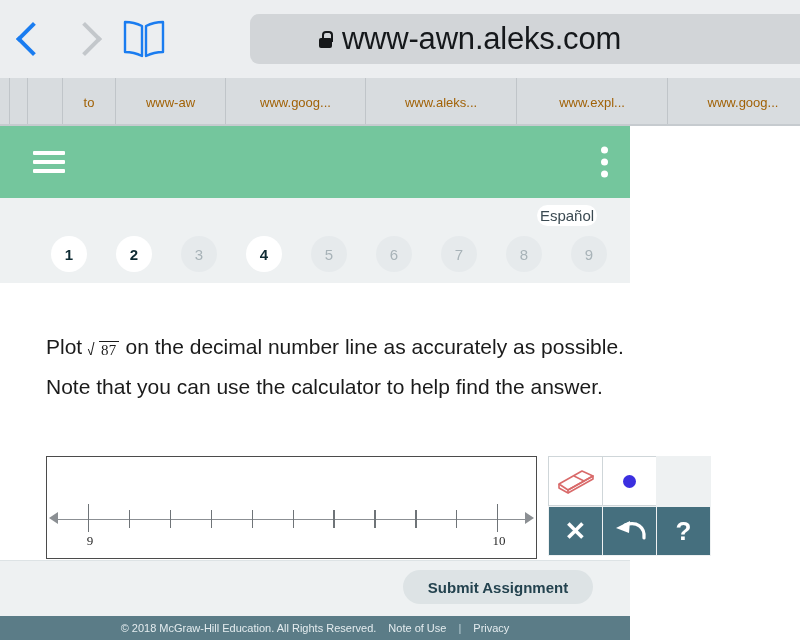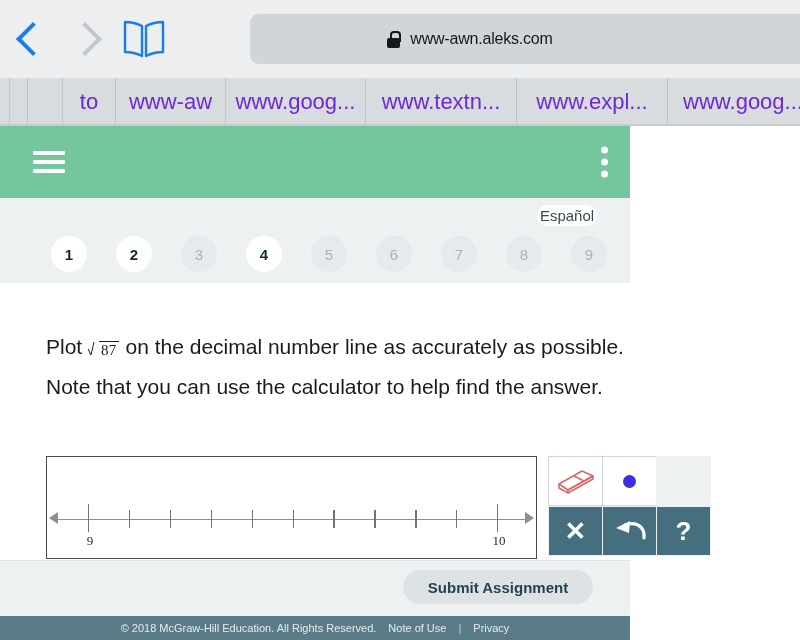--- a/index.html
+++ b/index.html
@@ -85,21 +85,21 @@
   .lock::before {
     content: "";
     position: absolute;
     left: 3px; top: 0;
     width: 7px; height: 9px;
     border: 2px solid #16181a;
     border-bottom: none;
     border-radius: 4px 4px 0 0;
   }
   .url-text {
-    font-size: 16px;
+    font-size: 31px;
     color: #15181b;
     letter-spacing: -0.2px;
     text-align: right;
   }
 
   
   .tabstrip {
     position: absolute;
     left: 0; top: 78px;
     width: 800px; height: 48px;
@@ -107,22 +107,22 @@
     display: flex;
     align-items: stretch;
     overflow: hidden;
   }
   .tab {
     display: flex;
     align-items: center;
     justify-content: center;
     border-right: 1px solid #c0c5c9;
     box-sizing: border-box;
-    color: #6d28d9;
-    font-size: 22px;
+    color: #a16207;
+    font-size: 13px;
     overflow: hidden;
     white-space: nowrap;
     flex: none;
   }
   .tabstrip-bottom {
     position: absolute;
     left: 0; top: 124px;
     width: 800px; height: 2px;
     background: #c6cbcf;
   }
@@ -449,21 +449,21 @@
     </div>
   </div>
 
   <div class="tabstrip" id="tabstrip">
       <div class="tab" style="width: 10px;"></div>
       <div class="tab" style="width: 18px;"></div>
       <div class="tab" style="width: 35px;"></div>
       <div class="tab" style="width: 53px;">to</div>
       <div class="tab" style="width: 110px;">www-aw</div>
       <div class="tab" style="width: 140px;">www.goog...</div>
-      <div class="tab" style="width: 151px;">www.textn...</div>
+      <div class="tab" style="width: 151px;">www.aleks...</div>
       <div class="tab" style="width: 151px;">www.expl...</div>
       <div class="tab" style="width: 151px;">www.goog...</div>
     </div>
   <div class="tabstrip-bottom"></div>
 
   <div class="page-right-fill"></div>
 
   <div class="page">
 
     <div class="aleks-header">

